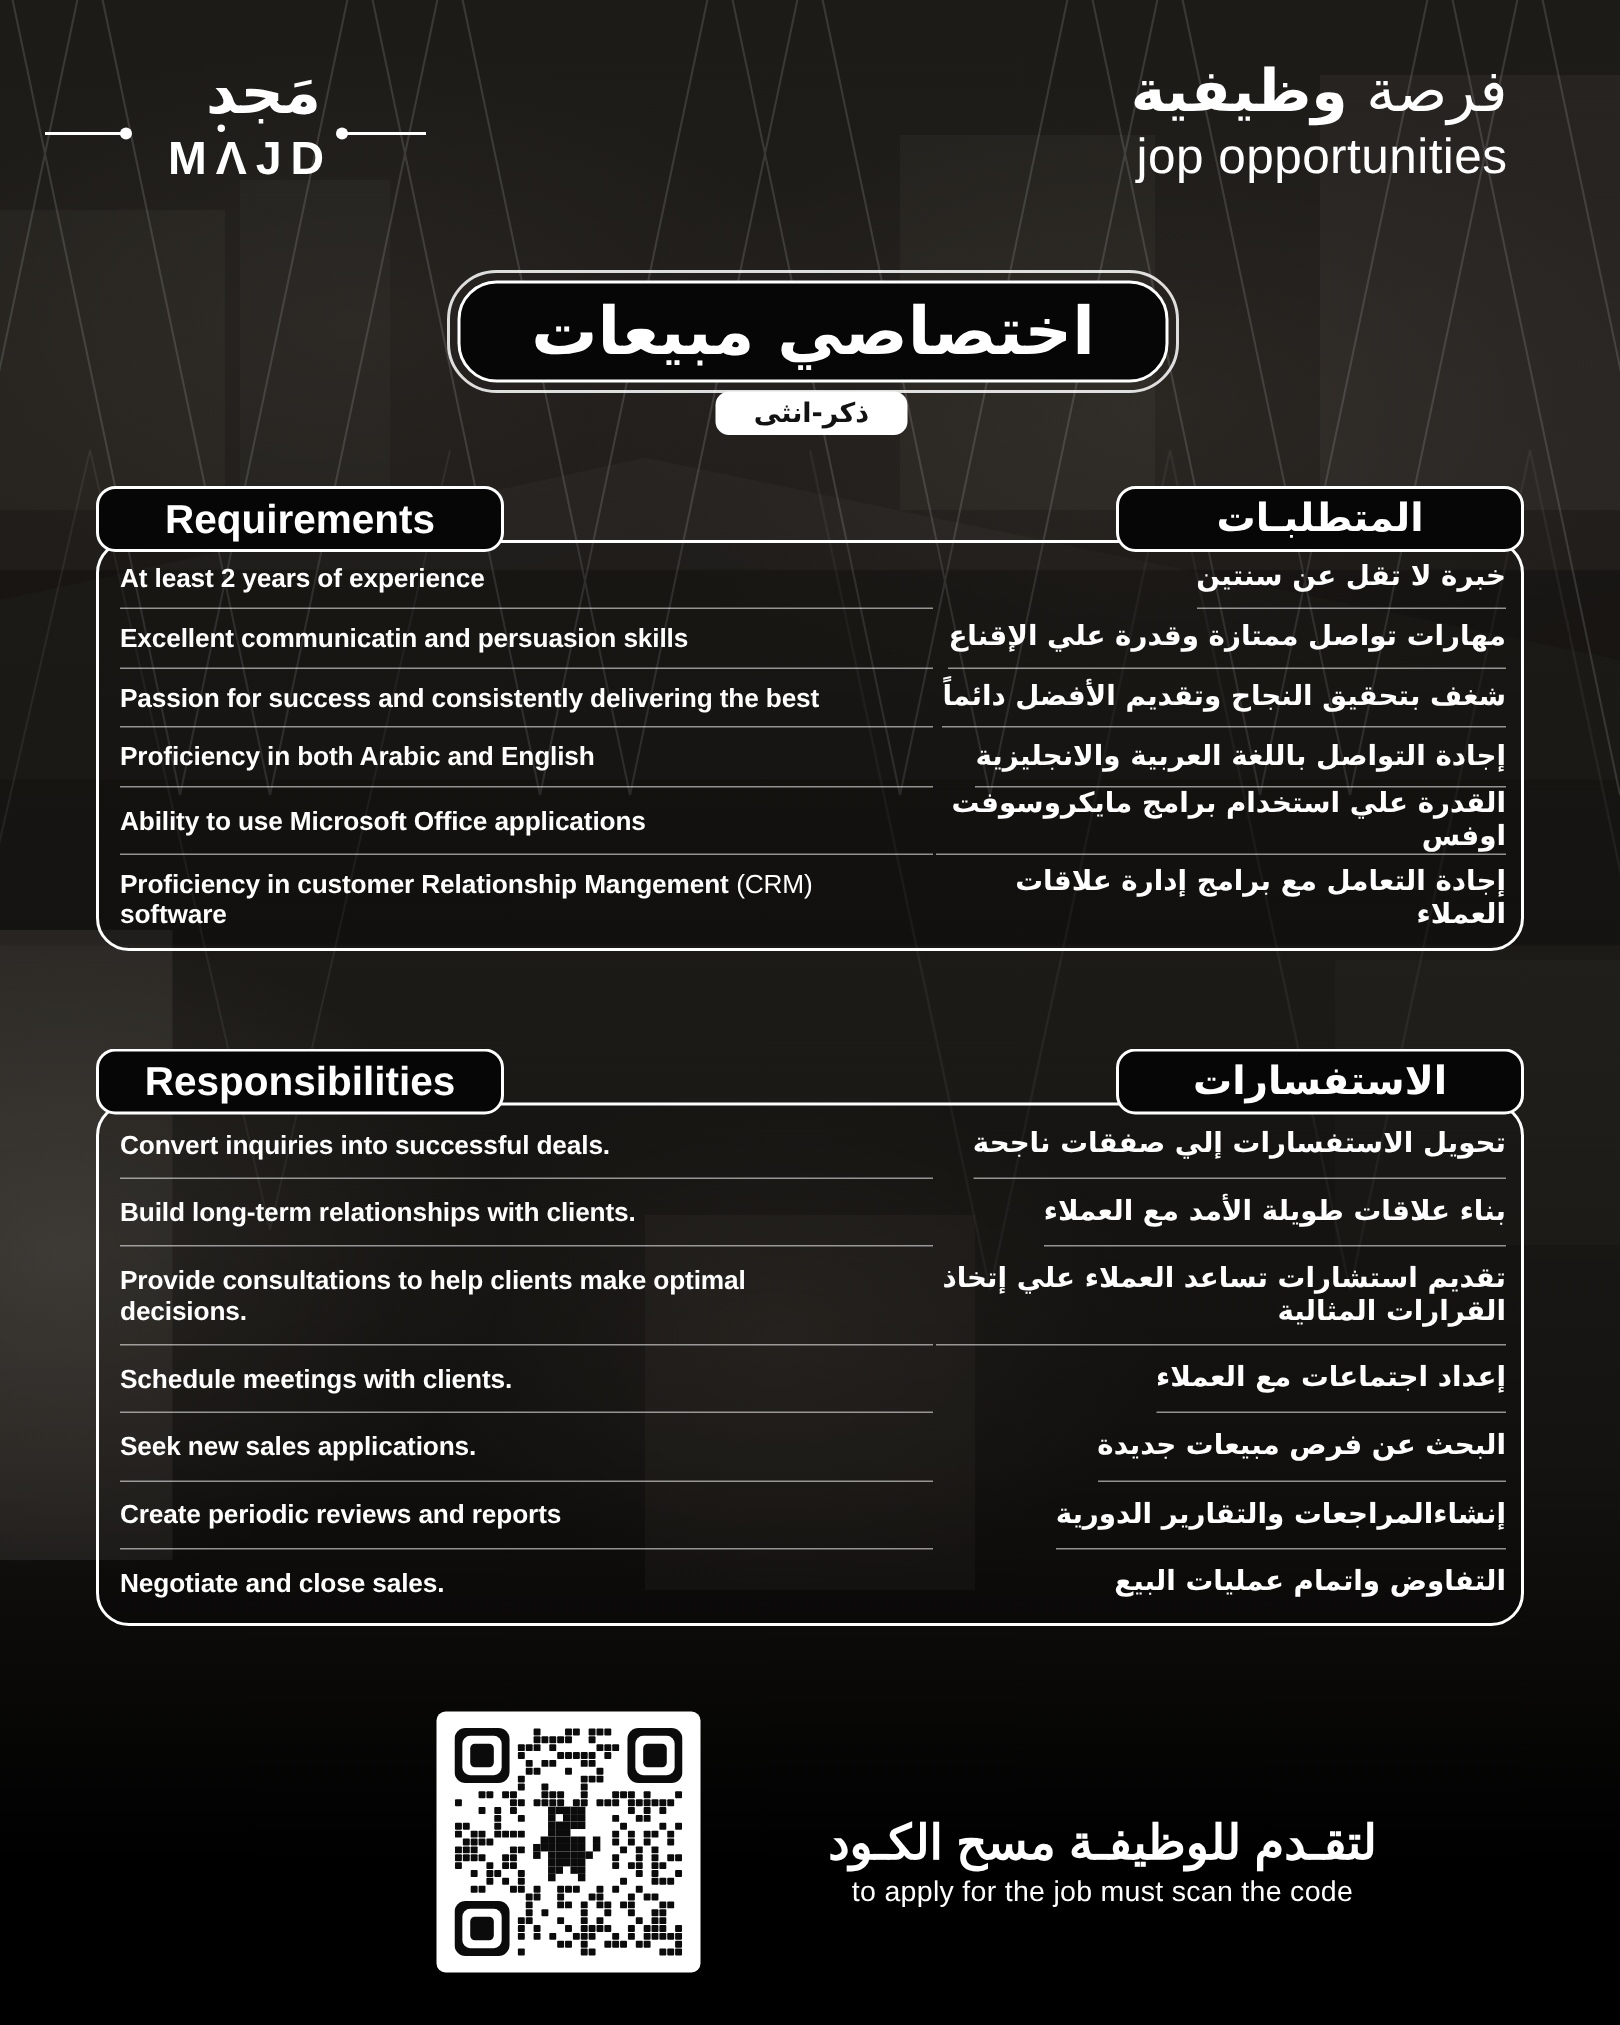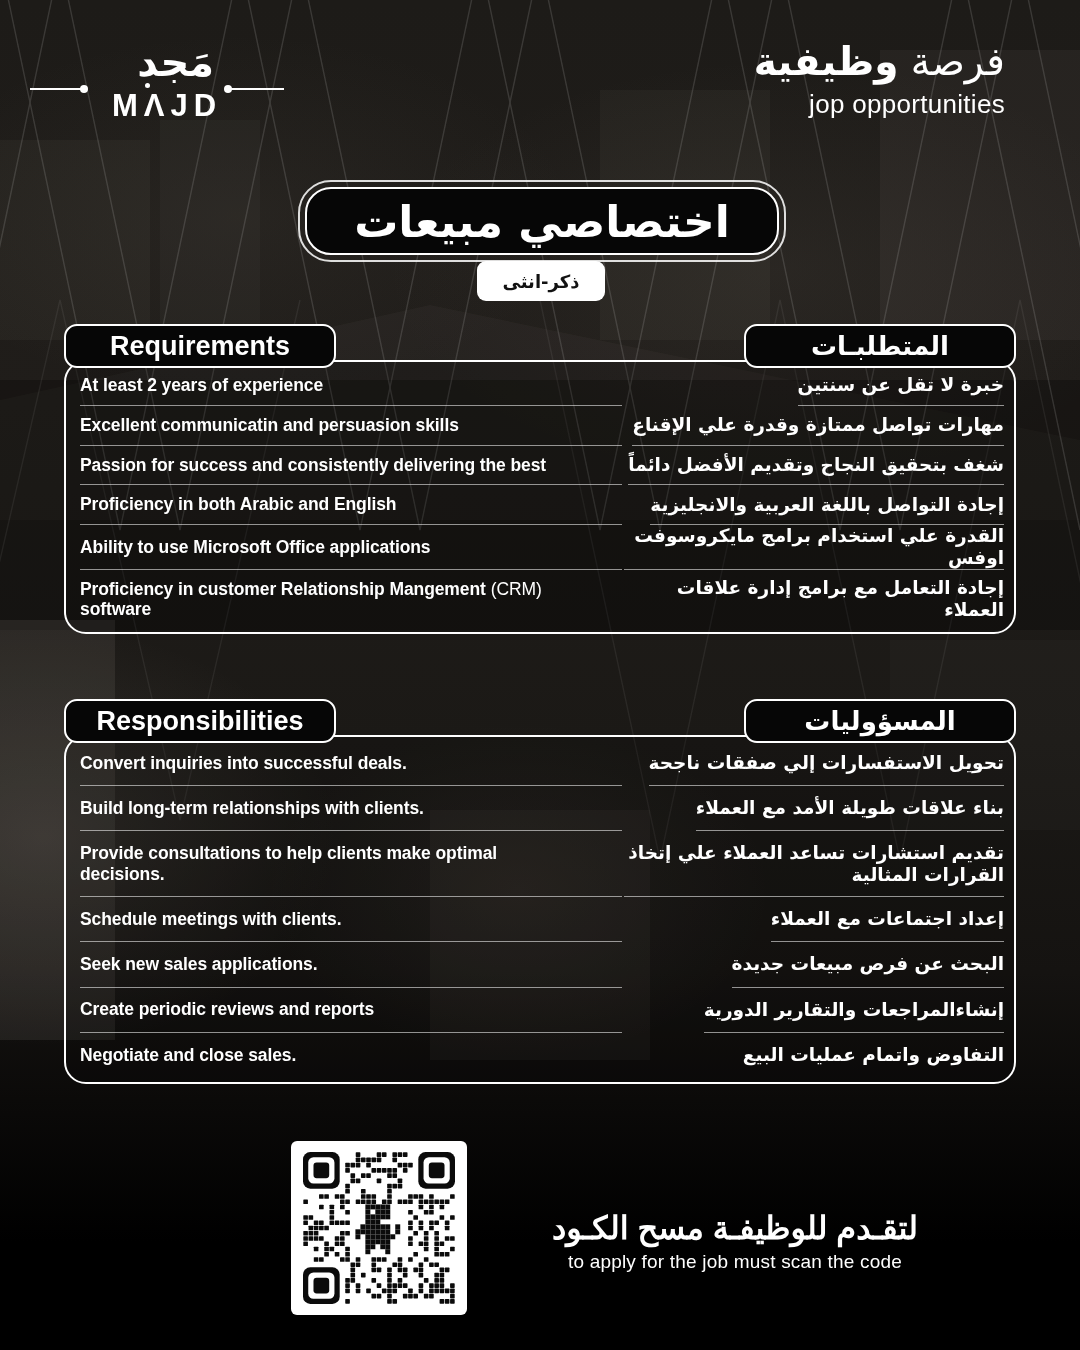--- a/index.html
+++ b/index.html
@@ -24,32 +24,32 @@
   .logo-line.l{left:30px;width:54px;}
   .logo-line.r{left:228px;width:56px;}
   .logo-line.l::after,.logo-line.r::before{
     content:'';position:absolute;top:-3px;width:8px;height:8px;border-radius:50%;background:#fff;}
   .logo-line.l::after{right:-4px;}
   .logo-line.r::before{left:-4px;}
 
   .headline{position:absolute;right:75px;top:38px;text-align:right;}
   .headline-ar{direction:rtl;font-family:"DejaVu Sans",sans-serif;font-size:39px;line-height:48px;font-weight:400;}
   .headline-ar b{font-weight:700;}
-  .headline-en{font-size:26px;line-height:36px;font-weight:400;letter-spacing:.3px;}
+  .headline-en{font-size:33px;line-height:36px;font-weight:400;letter-spacing:.3px;}
 
   
   .title-badge{
     position:absolute;left:305px;top:187px;width:470px;height:64px;
     background:#060606;border:2px solid #fff;border-radius:26px;
     outline:2px solid rgba(255,255,255,.85);outline-offset:5px;
     display:flex;align-items:center;justify-content:center;
     font-family:"DejaVu Sans",sans-serif;font-weight:700;font-size:44px;direction:rtl;
   }
   .gender-pill{
-    position:absolute;left:477px;top:261px;width:128px;height:40px;background:#fff;color:#121212;
+    position:absolute;left:477px;top:261px;width:128px;height:29px;background:#fff;color:#121212;
     border-radius:9px;display:flex;align-items:center;justify-content:center;
     font-family:"DejaVu Sans",sans-serif;font-weight:700;font-size:18px;direction:rtl;
   }
 
   
   .panel{position:absolute;left:64px;width:948px;border:2px solid #fff;border-radius:22px;background:rgba(8,8,8,.18);}
   .panel.req{top:360px;height:270px;}
   .panel.resp{top:735px;height:345px;}
   .panel-header{
     position:absolute;top:-38px;height:40px;width:268px;background:#060606;border:2px solid #fff;border-radius:13px;
@@ -161,21 +161,21 @@
           <div class="cell cell-en">
             <span class="inner"><span>Proficiency in customer Relationship Mangement</span><span class="light">(CRM)</span><span class="line2">software</span></span>
           </div>
           <div class="cell cell-ar">إجادة التعامل مع برامج إدارة علاقات العملاء</div>
         </div>
       </div>
   </section>
 
   <section class="panel resp">
     <div class="panel-header left">Responsibilities</div>
-    <div class="panel-header right">المسؤوليات</div>
+    <div class="panel-header right">الاستفسارات</div>
     <div class="rows" id="resp-rows">
         <div class="row">
           <div class="cell cell-en">
             <span class="inner"><span>Convert inquiries into successful deals.</span></span>
           </div>
           <div class="cell cell-ar">تحويل الاستفسارات إلي صفقات ناجحة</div>
         </div>
         <div class="row">
           <div class="cell cell-en">
             <span class="inner"><span>Build long-term relationships with clients.</span></span>

